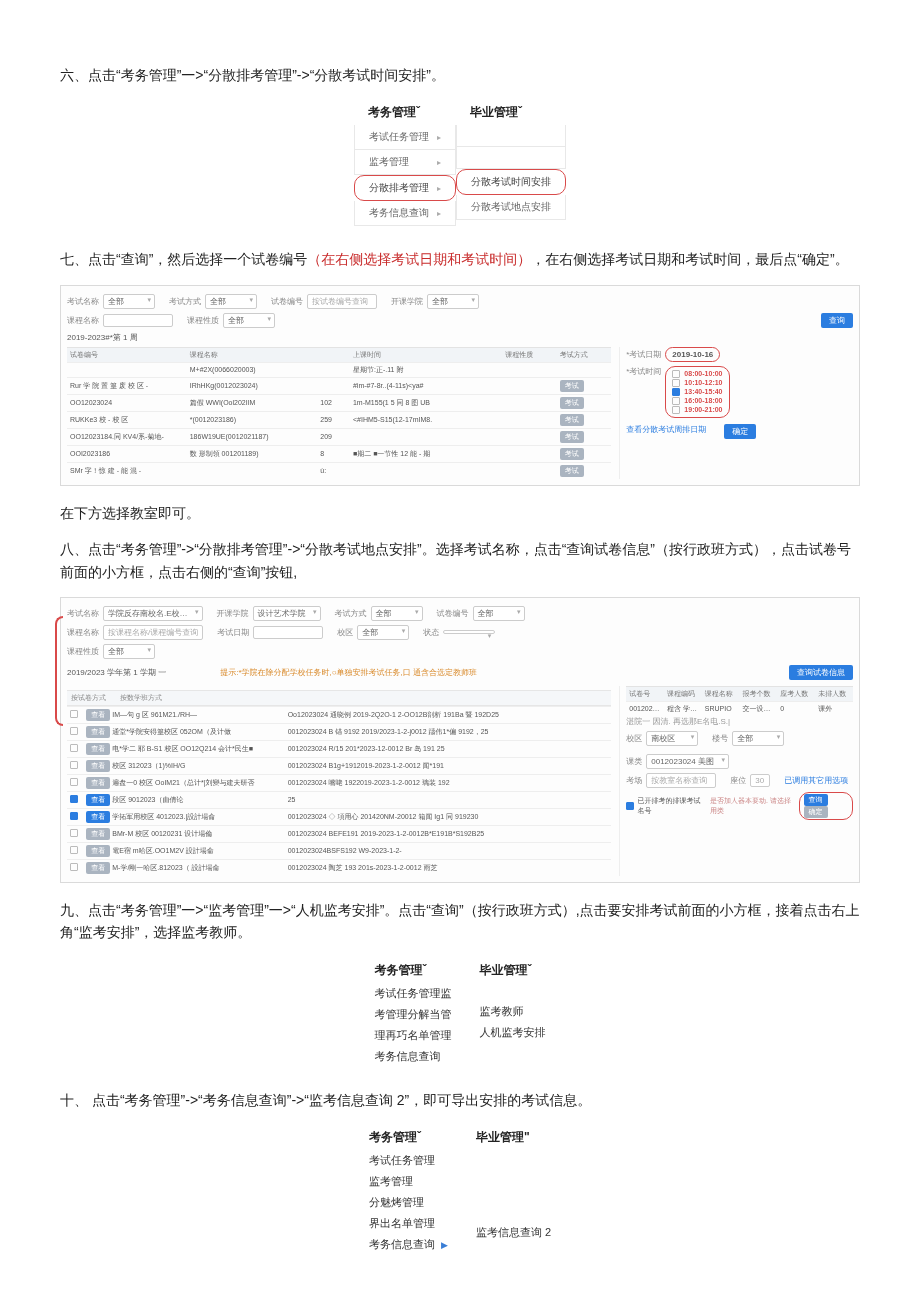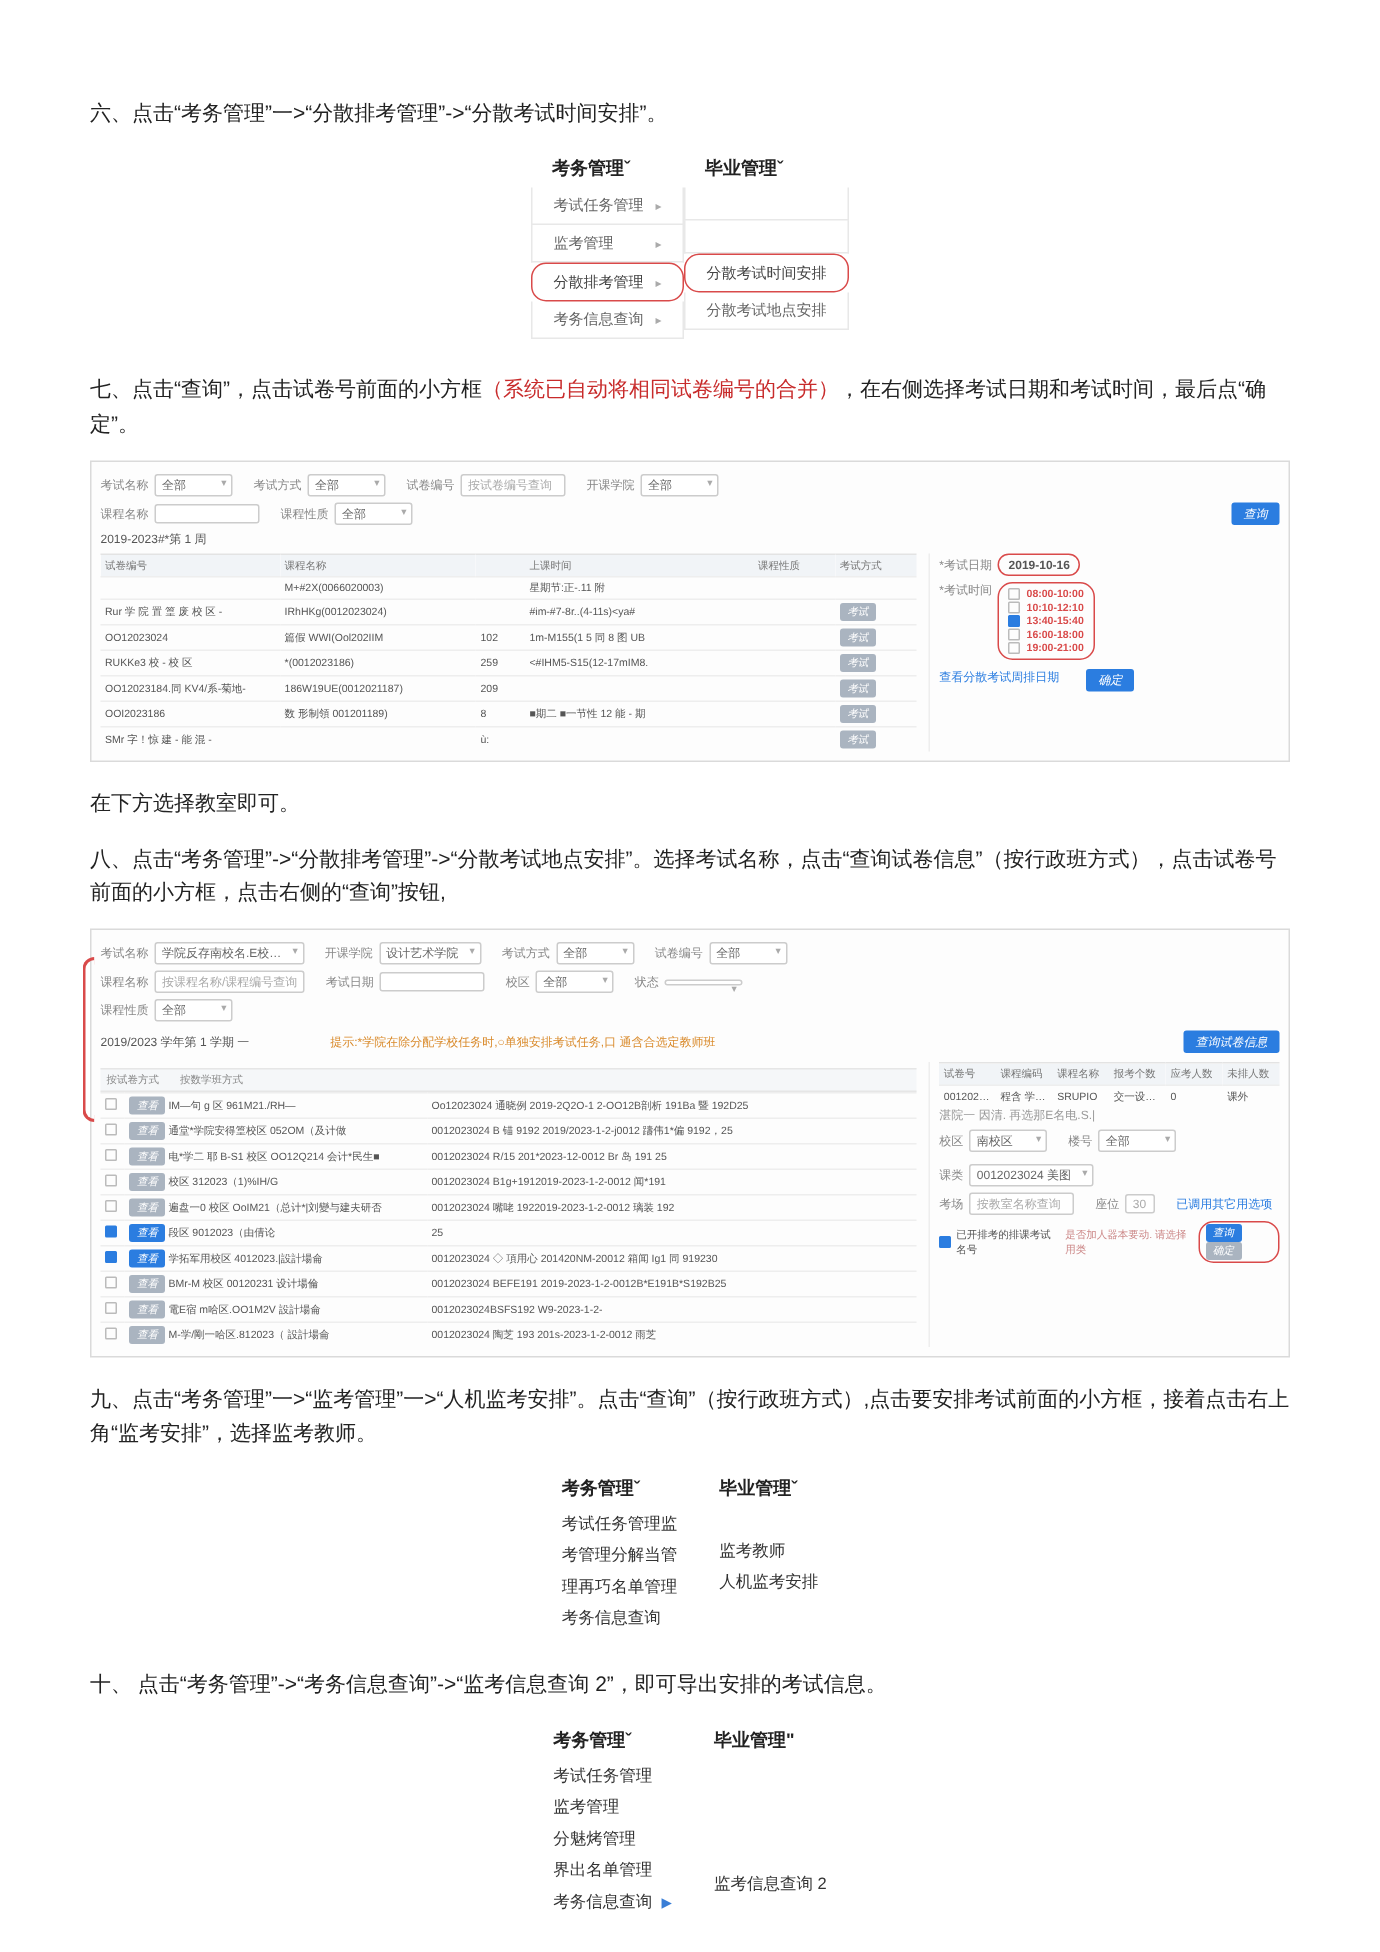--- a/index.html
+++ b/index.html
@@ -42,21 +42,21 @@
   .sel {
     border: 1px solid #ccc; border-radius: 2px; padding: 1px 14px 1px 4px;
     min-width: 52px; position: relative; background: #fff; color: #666;
   }
   .sel::after { content: "▾"; position: absolute; right: 3px; top: 1px; font-size: 7px; color: #aaa; }
   .inp {
     border: 1px solid #ccc; border-radius: 2px; padding: 1px 4px; min-width: 70px; background: #fff; color: #aaa;
   }
   .btn {
     border: none; border-radius: 2px; padding: 2px 8px; font-size: 8px; cursor: pointer;
-    background: #2b7de0; color: #fff; font-style: italic;
+    background: #2b7de0; color: #fff;
   }
   .btn-sm { padding: 1px 5px; font-size: 7px; background: #aab4c0; }
   .btn-sm.blue { background: #2b7de0; }
   .right-end { margin-left: auto; }
   .term { font-size: 8px; color: #555; margin: 4px 0; }
   .tabs { display: flex; gap: 14px; font-size: 8px; margin: 4px 0; }
   .tab { color: #888; }
   .tab.act { color: #333; }
 
   .tbl { width: 100%; border-collapse: collapse; font-size: 7px; color: #555; table-layout: fixed; }
@@ -123,21 +123,21 @@
         <div class="menu-head">毕业管理ˇ</div>
         <div class="menu-item">&nbsp;</div>
         <div class="menu-item">&nbsp;</div>
         <div class="menu-item hl">分散考试时间安排</div>
         <div class="menu-item">分散考试地点安排</div>
       </div>
     </div>
   </div>
 
   <div class="instr">
-    <span>七、点击“查询”，点击试卷号前面的小方框</span><span class="red">（系统已自动将相同试卷编号的合并）</span><span>，在右侧选择考试日期和考试时间，最后点“确定”。</span>
+    <span>七、点击“查询”，然后选择一个试卷编号</span><span class="red">（在右侧选择考试日期和考试时间）</span><span>，在右侧选择考试日期和考试时间，最后点“确定”。</span>
   </div>
 
   <div class="panel">
     <div class="filter-row">
       <div class="fld">
           <span class="lbl">考试名称</span>
           <span class="sel">全部</span>
         </div>
       <div class="fld">
           <span class="lbl">考试方式</span>

